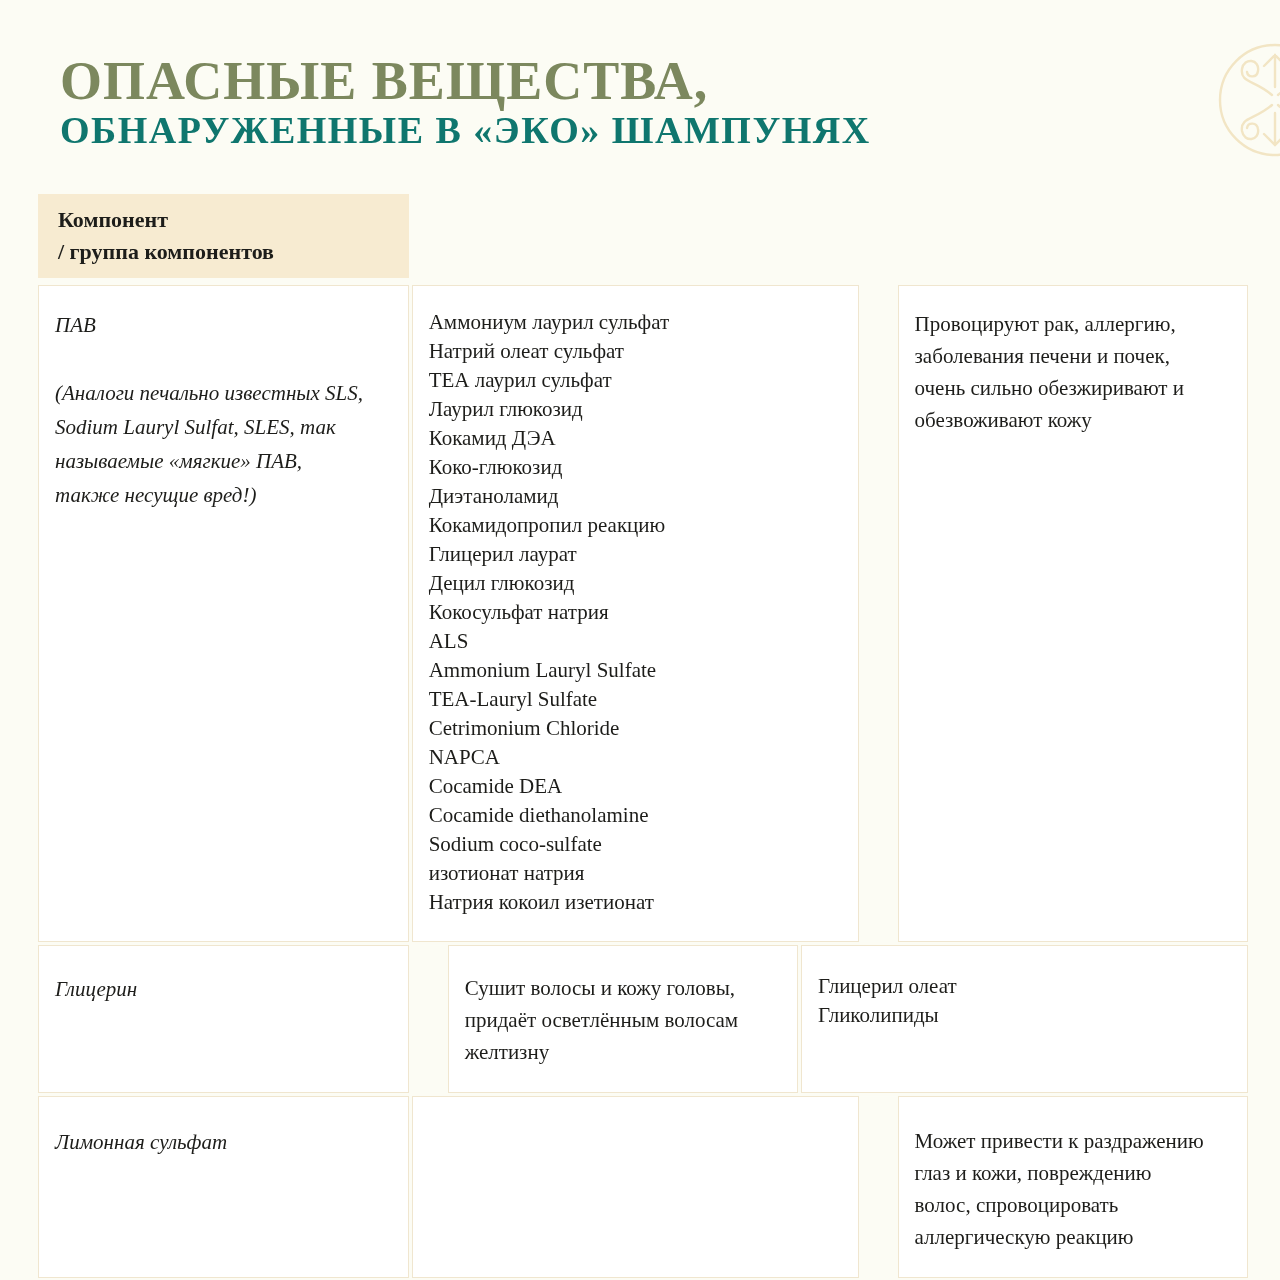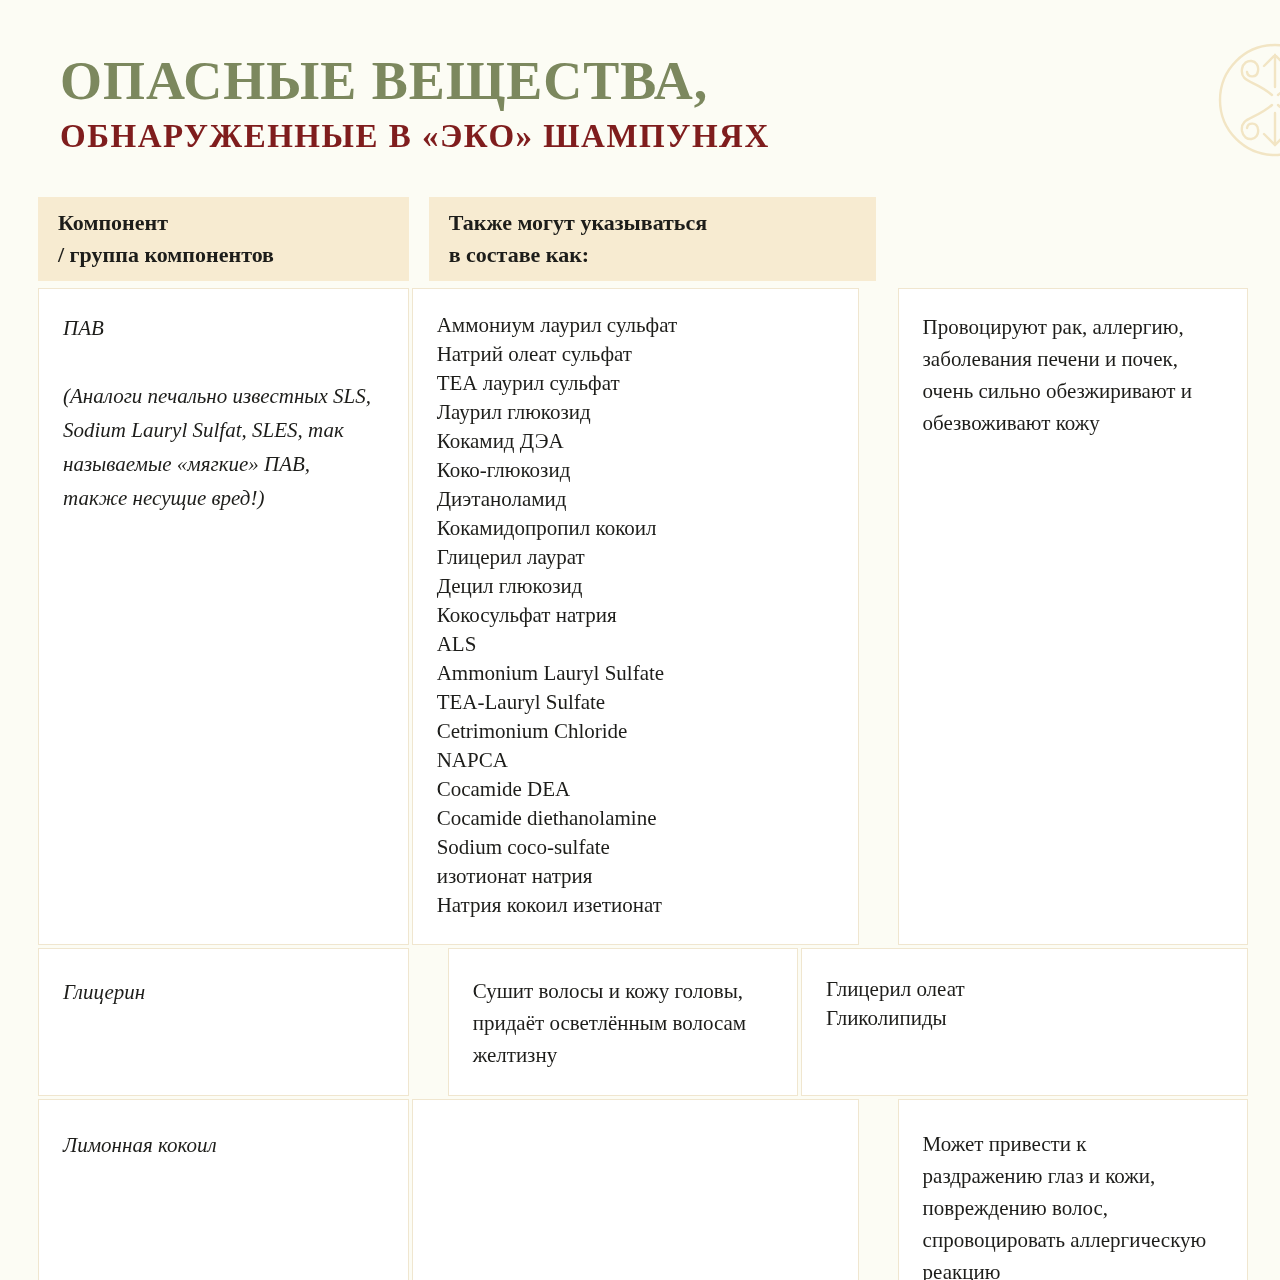--- a/index.html
+++ b/index.html
@@ -21,25 +21,24 @@
   }
   .title-block { margin: 52px 0 0 60px; }
   .title {
     font-size: 54px;
     font-weight: bold;
     color: #7c885e;
     letter-spacing: 1px;
     line-height: 1.08;
   }
   .subtitle {
-    font-size: 33px;
+    font-size: 38px;
     font-weight: bold;
-    color: #7f1d1d;
+    color: #0f766e;
     letter-spacing: 1.5px;
-    margin-top: 8px;
     line-height: 1.1;
   }
   .tbl {
     margin: 42px 32px 0 38px;
   }
   .thead {
     display: flex;
     gap: 20px;
   }
   .th {
@@ -58,21 +57,21 @@
   .c3 { flex: 1 1 auto; }
   .trow {
     display: flex;
     gap: 3px;
     margin-top: 3px;
   }
   .trow.first { margin-top: 7px; }
   .td {
     background: #ffffff;
     border: 1px solid #f0e6cf;
-    padding: 22px 20px 24px 24px;
+    padding: 22px 20px 24px 16px;
     font-size: 21px;
   }
   .td.c1 { font-style: italic; line-height: 34px; }
   .td.c2 { line-height: 29px; }
   .td.c3 { line-height: 32px; padding-right: 36px; margin-left: 36px; }
   .row-glycerin  .td { min-height: 138px; padding-top: 26px; }
   .row-citric    .td { min-height: 152px; padding-top: 28px; }
   .comp-note { margin-top: 34px; max-width: 310px; font-style: italic; }
   .effect-text { max-width: 340px; }
 </style>
@@ -96,41 +95,37 @@
   <div class="subtitle">ОБНАРУЖЕННЫЕ В «ЭКО» ШАМПУНЯХ</div>
 </div>
 
 <div class="tbl">
 
   <div class="thead">
     <div class="th c1">
       <span>Компонент</span>
       <span>/ группа компонентов</span>
     </div>
-    <div class="th c2">
-      <span>Также могут указываться</span>
-      <span>в составе как:</span>
-    </div>
   </div>
 
   <div class="trow first row-surfactants">
     <div class="td c1">
       <div>ПАВ</div>
       <div class="comp-note">(Аналоги печально известных SLS, Sodium Lauryl Sulfat, SLES, так называемые «мягкие» ПАВ, также несущие вред!)</div>
     </div>
     <div class="td c2">
       <div>
           <div>Аммониум лаурил сульфат</div>
           <div>Натрий олеат сульфат</div>
           <div>ТЕА лаурил сульфат</div>
           <div>Лаурил глюкозид</div>
           <div>Кокамид ДЭА</div>
           <div>Коко-глюкозид</div>
           <div>Диэтаноламид</div>
-          <div>Кокамидопропил кокоил</div>
+          <div>Кокамидопропил реакцию</div>
           <div>Глицерил лаурат</div>
           <div>Децил глюкозид</div>
           <div>Кокосульфат натрия</div>
           <div>ALS</div>
           <div>Ammonium Lauryl Sulfate</div>
           <div>TEA-Lauryl Sulfate</div>
           <div>Cetrimonium Chloride</div>
           <div>NAPCA</div>
           <div>Cocamide DEA</div>
           <div>Cocamide diethanolamine</div>
@@ -154,21 +149,21 @@
     <div class="td c2">
       <div>
           <div>Глицерил олеат</div>
           <div>Гликолипиды</div>
         </div>
     </div>
   </div>
 
   <div class="trow row-citric">
     <div class="td c1">
-      <div>Лимонная кокоил</div>
+      <div>Лимонная сульфат</div>
     </div>
     <div class="td c2">
       <div></div>
     </div>
     <div class="td c3">
       <div class="effect-text">Может привести к раздражению глаз и кожи, повреждению волос, спровоцировать аллергическую реакцию</div>
     </div>
   </div>
 
 </div>

